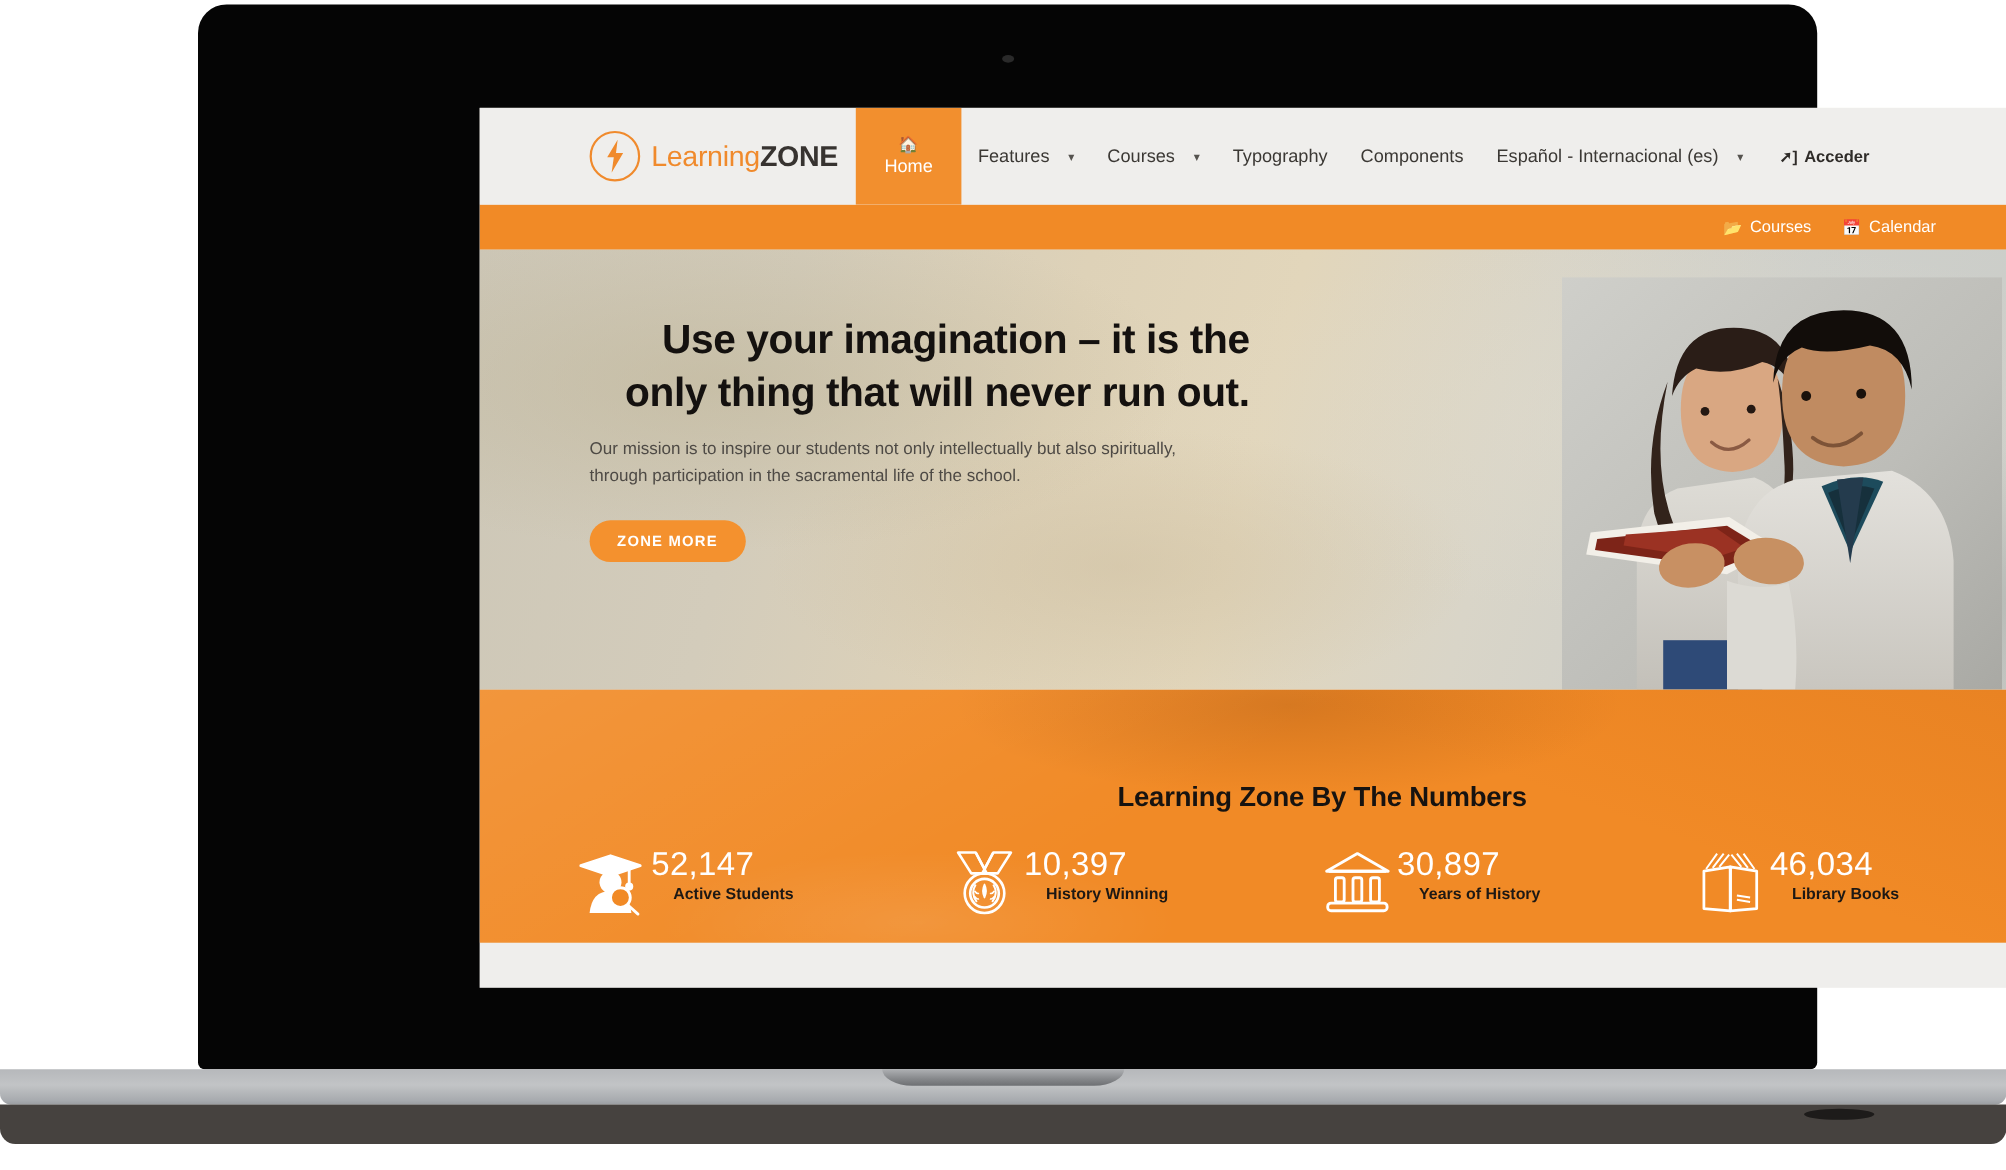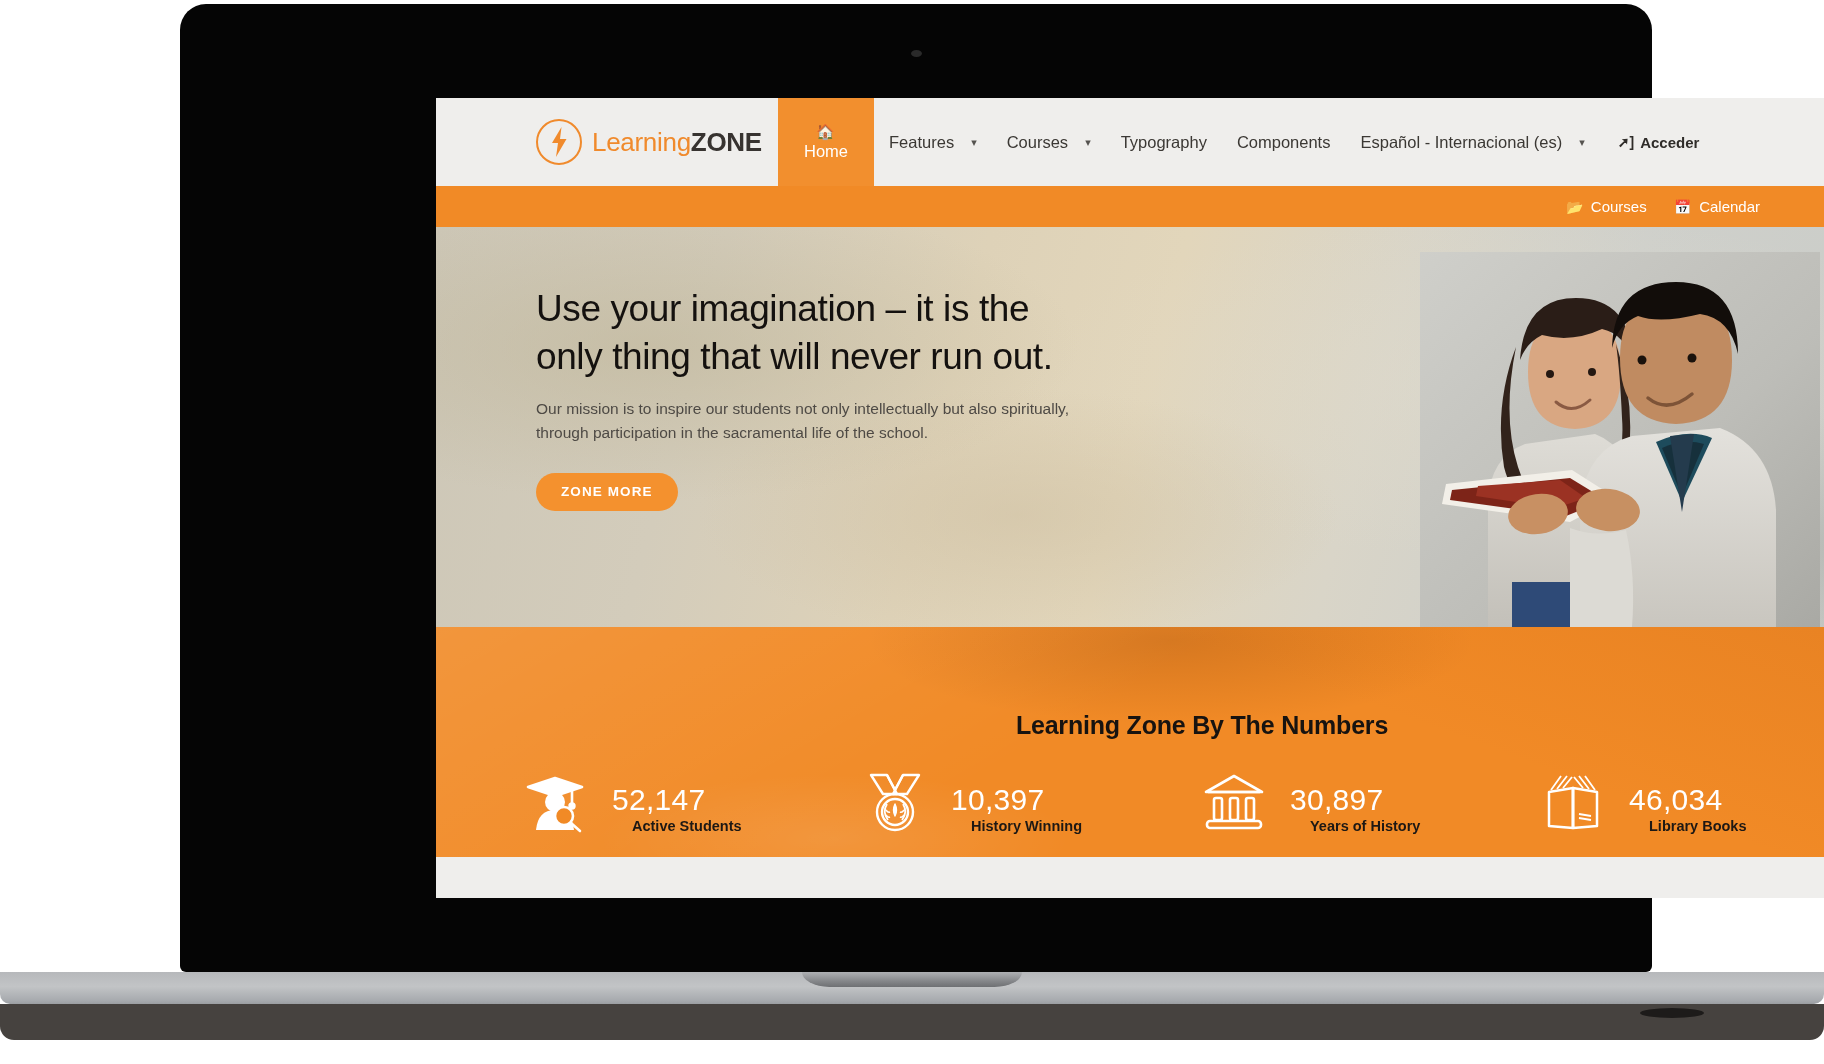--- a/index.html
+++ b/index.html
@@ -171,24 +171,25 @@
       radial-gradient(ellipse 45% 60% at 70% 40%, rgba(225,220,205,.45), transparent 72%),
       radial-gradient(ellipse 35% 50% at 92% 80%, rgba(150,155,150,.35), transparent 70%);
   }
   #hero-copy {
     position: absolute;
     left: 100px; top: 58px;
     width: 600px;
   }
   #hero-title {
     font-size: 37px;
-    font-weight: 400;
+    font-weight: 700;
     line-height: 1.30;
     color: #14110f;
     letter-spacing: -0.4px;
+    text-align: right;
   }
   #hero-sub {
     margin-top: 16px;
     font-size: 15.5px;
     line-height: 1.55;
     color: #4e4a45;
     max-width: 545px;
   }
   #hero-cta {
     display: inline-block;
@@ -239,22 +240,22 @@
     margin-top: 36px;
   }
   #stats-row {
     position: relative;
     display: flex;
     padding: 30px 88px 0 88px;
   }
   .stat {
     flex: 1;
     display: flex;
-    align-items: flex-end;
-    gap: 24px;
+    align-items: flex-start;
+    gap: 4px;
   }
   .stat-icon { width: 64px; height: 64px; flex: none; }
   .stat-num {
     font-size: 30px;
     color: #ffffff;
     line-height: 1.05;
     letter-spacing: .3px;
   }
   .stat-label {
     font-size: 14.5px;

